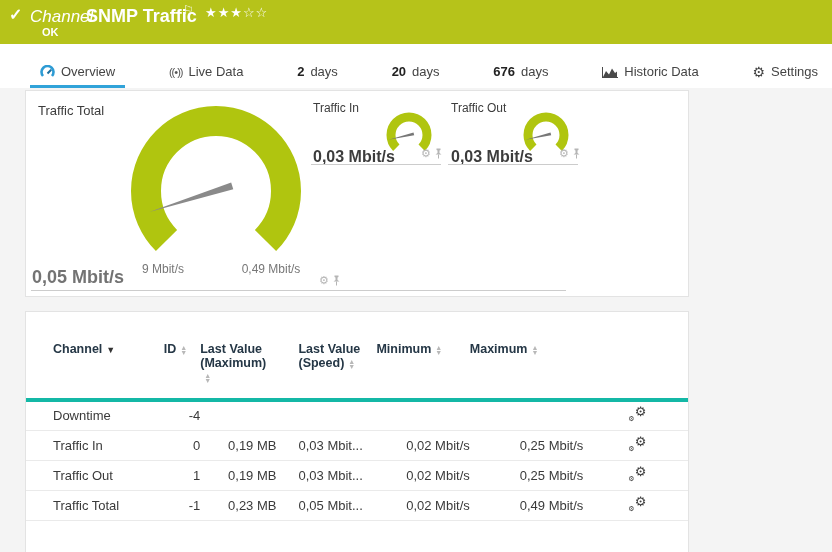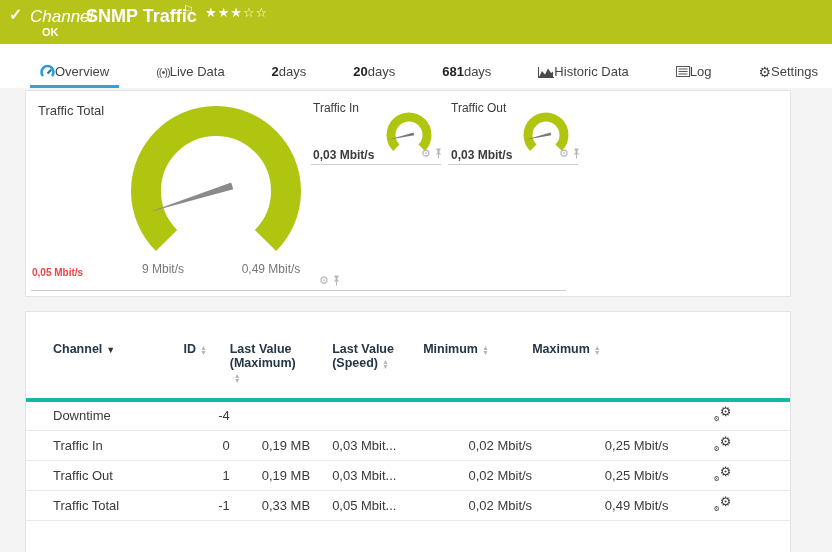--- a/index.html
+++ b/index.html
@@ -11,36 +11,36 @@
   .topbar .check { position:absolute; left:9px; top:5px; font-size:16px; font-weight:bold; }
   .topbar .typ { position:absolute; left:30px; top:7px; font-style:italic; font-size:17px; }
   .topbar .ttl { position:absolute; left:86px; top:6px; font-size:18px; font-weight:bold; }
   .topbar .flag { position:absolute; left:183px; top:3px; font-size:12px; }
   .topbar .stars { position:absolute; left:205px; top:5px; font-size:13px; letter-spacing:1px; }
   .topbar .ok { position:absolute; left:42px; top:26px; font-size:11px; font-weight:bold; }
 
   
   .tabstrip { position:absolute; left:0; top:44px; width:832px; height:44px; background:#fff; }
   .tabs { position:absolute; left:30px; right:4px; bottom:0; height:30px; display:flex; justify-content:space-between; align-items:center; }
-  .tab { display:flex; align-items:center; height:30px; padding:0 10px; font-size:13px; color:#444; cursor:pointer; border-bottom:3px solid transparent; }
+  .tab { display:flex; align-items:center; gap:6px; height:30px; padding:0 10px; font-size:13px; color:#444; cursor:pointer; border-bottom:3px solid transparent; }
   .tab.active { border-bottom:3px solid #31a3d9; }
   .tab b { font-weight:bold; color:#222; }
   .tab .ti { color:#555; font-size:11px; letter-spacing:-1px; }
   .tab .gear { font-size:14px; color:#444; }
 
   
-  .panel { position:absolute; left:25px; width:766px; background:#fff; border:1px solid #e3e3e3; }
+  .panel { position:absolute; left:25px; width:664px; background:#fff; border:1px solid #e3e3e3; }
   .panel.gauges { top:90px; height:207px; }
   .panel.table { top:311px; height:241px; border-bottom:none; }
 
   
   .gtitle { position:absolute; font-size:13px; color:#3c3c3c; }
   .glabel { position:absolute; font-size:12px; color:#777; text-align:center; }
-  .gvalue-big { position:absolute; left:6px; top:176px; font-size:10px; font-weight:bold; color:#ef4444; }
-  .gvalue-sm { position:absolute; font-size:12px; font-weight:600; color:#3c3c3c; }
+  .gvalue-big { position:absolute; left:6px; top:176px; font-size:18px; font-weight:bold; color:#737373; }
+  .gvalue-sm { position:absolute; font-size:16px; font-weight:600; color:#3c3c3c; }
   .fline { position:absolute; height:1px; background:#ccc; }
   .wicons { position:absolute; display:flex; gap:3px; align-items:center; color:#b5b5b5; font-size:11px; }
 
   
   table.chan { width:100%; border-collapse:collapse; font-size:13px; color:#3a3a3a; }
   table.chan th { font-size:12.5px; color:#253746; font-weight:bold; text-align:left; vertical-align:top; padding-top:30px; padding-bottom:14px; border-bottom:4px solid #14b8a6; }
   table.chan td { height:30px; border-bottom:1px solid #eaeaea; }
   .r { text-align:right; }
   .sort { display:inline-flex; flex-direction:column; font-size:7px; line-height:5px; color:#b8b8b8; vertical-align:middle; margin-left:4px; }
   .drop { color:#333; font-size:9px; margin-left:4px; }
@@ -75,39 +75,30 @@
     </div>
     <div class="tab">
       <b>2</b>
       <span>days</span>
     </div>
     <div class="tab">
       <b>20</b>
       <span>days</span>
     </div>
     <div class="tab">
-      <b>681</b>
+      <b>676</b>
       <span>days</span>
     </div>
     <div class="tab">
       <svg width="16" height="12">
           <path d="M1 11 L4 5 L7 8.5 L10 2.5 L13 7 L15 5.5 L15 11 Z" fill="#4a4a4a"></path>
           <line x1="0.5" y1="1" x2="0.5" y2="11.5" stroke="#4a4a4a"></line>
           <line x1="0" y1="11.5" x2="16" y2="11.5" stroke="#4a4a4a"></line>
         </svg>
       <span>Historic Data</span>
-    </div>
-    <div class="tab">
-      <svg width="14" height="11">
-          <rect x="0.5" y="0.5" width="13" height="10" fill="none" stroke="#555"></rect>
-          <line x1="2.5" y1="3" x2="11.5" y2="3" stroke="#555"></line>
-          <line x1="2.5" y1="5.5" x2="11.5" y2="5.5" stroke="#555"></line>
-          <line x1="2.5" y1="8" x2="11.5" y2="8" stroke="#555"></line>
-        </svg>
-      <span>Log</span>
     </div>
     <div class="tab">
       <span class="gear">⚙</span>
       <span>Settings</span>
     </div>
   </div>
 </div>
 
 <div class="panel gauges">
 
@@ -238,21 +229,21 @@
         <td class="r">1</td>
         <td class="r">0,19 MB</td>
         <td style="padding-left:22px;">0,03 Mbit...</td>
         <td class="r">0,02 Mbit/s</td>
         <td class="r">0,25 Mbit/s</td>
         <td style="padding-left:45px;"><span class="gearset"><span class="g1">⚙</span><span class="g2">⚙</span></span></td>
       </tr>
       <tr>
         <td style="padding-left:27px;">Traffic Total</td>
         <td class="r">-1</td>
-        <td class="r">0,33 MB</td>
+        <td class="r">0,23 MB</td>
         <td style="padding-left:22px;">0,05 Mbit...</td>
         <td class="r">0,02 Mbit/s</td>
         <td class="r">0,49 Mbit/s</td>
         <td style="padding-left:45px;"><span class="gearset"><span class="g1">⚙</span><span class="g2">⚙</span></span></td>
       </tr>
     </tbody>
   </table>
 </div>
 
 </body></html>

